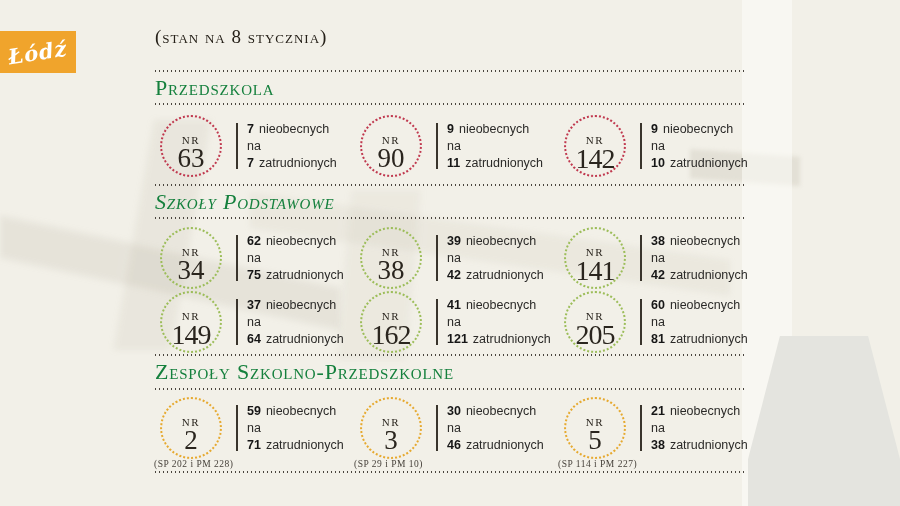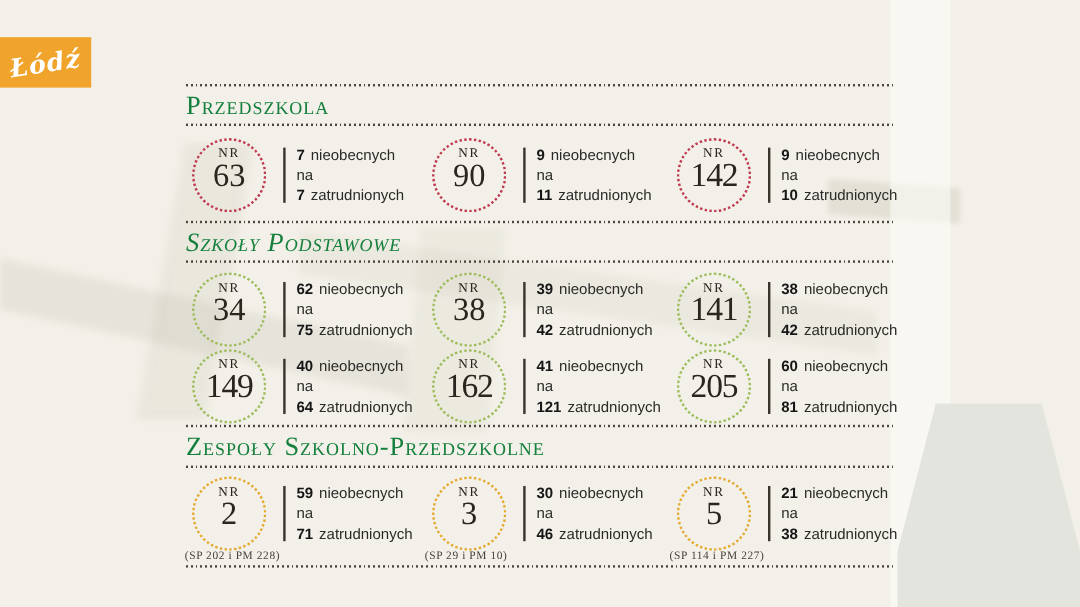--- a/index.html
+++ b/index.html
@@ -42,21 +42,21 @@
 
   
   .section-title{position:absolute;left:155px;font-variant:small-caps;
     font-size:22px;letter-spacing:0.8px;color:#15803d;line-height:1.1;}
 
   
   .badge{position:absolute;display:flex;align-items:center;}
   .circle{width:58px;height:58px;border:2.5px dotted #c0394f;border-radius:50%;
     display:flex;flex-direction:column;align-items:center;justify-content:flex-start;
     flex:0 0 auto;background:transparent;}
-  .nr-label{font-size:11px;letter-spacing:1.5px;color:#2a251e;margin-top:6px;line-height:1;}
+  .nr-label{font-size:11px;letter-spacing:1.5px;color:#2a251e;margin-top:18px;line-height:1;}
   .nr-num{font-size:27px;line-height:0.95;color:#2a251e;margin-top:0;}
   .nr-num.long{font-size:28px;letter-spacing:-1px;}
   .vline{width:2px;height:46px;background:#39342c;margin:0 9px 0 14px;flex:0 0 auto;}
   .stats{font-family:"Liberation Sans",sans-serif;font-size:12.5px;line-height:17px;color:#2b2a28;white-space:nowrap;}
   .stats b{color:#161616;margin-right:5px;}
   .caption{position:absolute;left:-6px;top:62px;font-size:9.5px;letter-spacing:0.5px;
     color:#46413a;font-family:"Liberation Serif",serif;white-space:nowrap;}
 </style>
 </head>
 <body>
@@ -67,20 +67,21 @@
   <div class="bg-shape bg-chairs2"></div>
   <div class="bg-shape bg-table"></div>
   <div class="bg-shape bg-band"></div>
   <div class="bg-shape bg-trapezoid"></div>
 
   <div class="logo" id="logo-box" style="background: rgb(240, 164, 44);">
     <span class="logo-script">Łódź</span>
   </div>
 
   <div class="titlebar">
+    <span class="sub-title">(stan na 8 stycznia)</span>
   </div>
 
   <div id="generated-root">
       <div class="rule" style="top: 70px;"></div>
       <div class="section-title" style="top: 76px;">Przedszkola</div>
       <div class="rule" style="top: 103px;"></div>
       <div class="badge" style="left: 160px; top: 115px;">
     <div class="circle" style="border-color: rgb(192, 57, 79);">
       <span class="nr-label">NR</span>
       <span class="nr-num">63</span>
@@ -155,21 +156,21 @@
       <div><b>42</b><span>zatrudnionych</span></div>
     </div>
   </div>
       <div class="badge" style="left: 160px; top: 291px;">
     <div class="circle" style="border-color: rgb(156, 189, 89);">
       <span class="nr-label">NR</span>
       <span class="nr-num long">149</span>
     </div>
     <div class="vline"></div>
     <div class="stats">
-      <div><b>40</b><span>nieobecnych</span></div>
+      <div><b>37</b><span>nieobecnych</span></div>
       <div><span>na</span></div>
       <div><b>64</b><span>zatrudnionych</span></div>
     </div>
   </div>
       <div class="badge" style="left: 360px; top: 291px;">
     <div class="circle" style="border-color: rgb(156, 189, 89);">
       <span class="nr-label">NR</span>
       <span class="nr-num long">162</span>
     </div>
     <div class="vline"></div>

